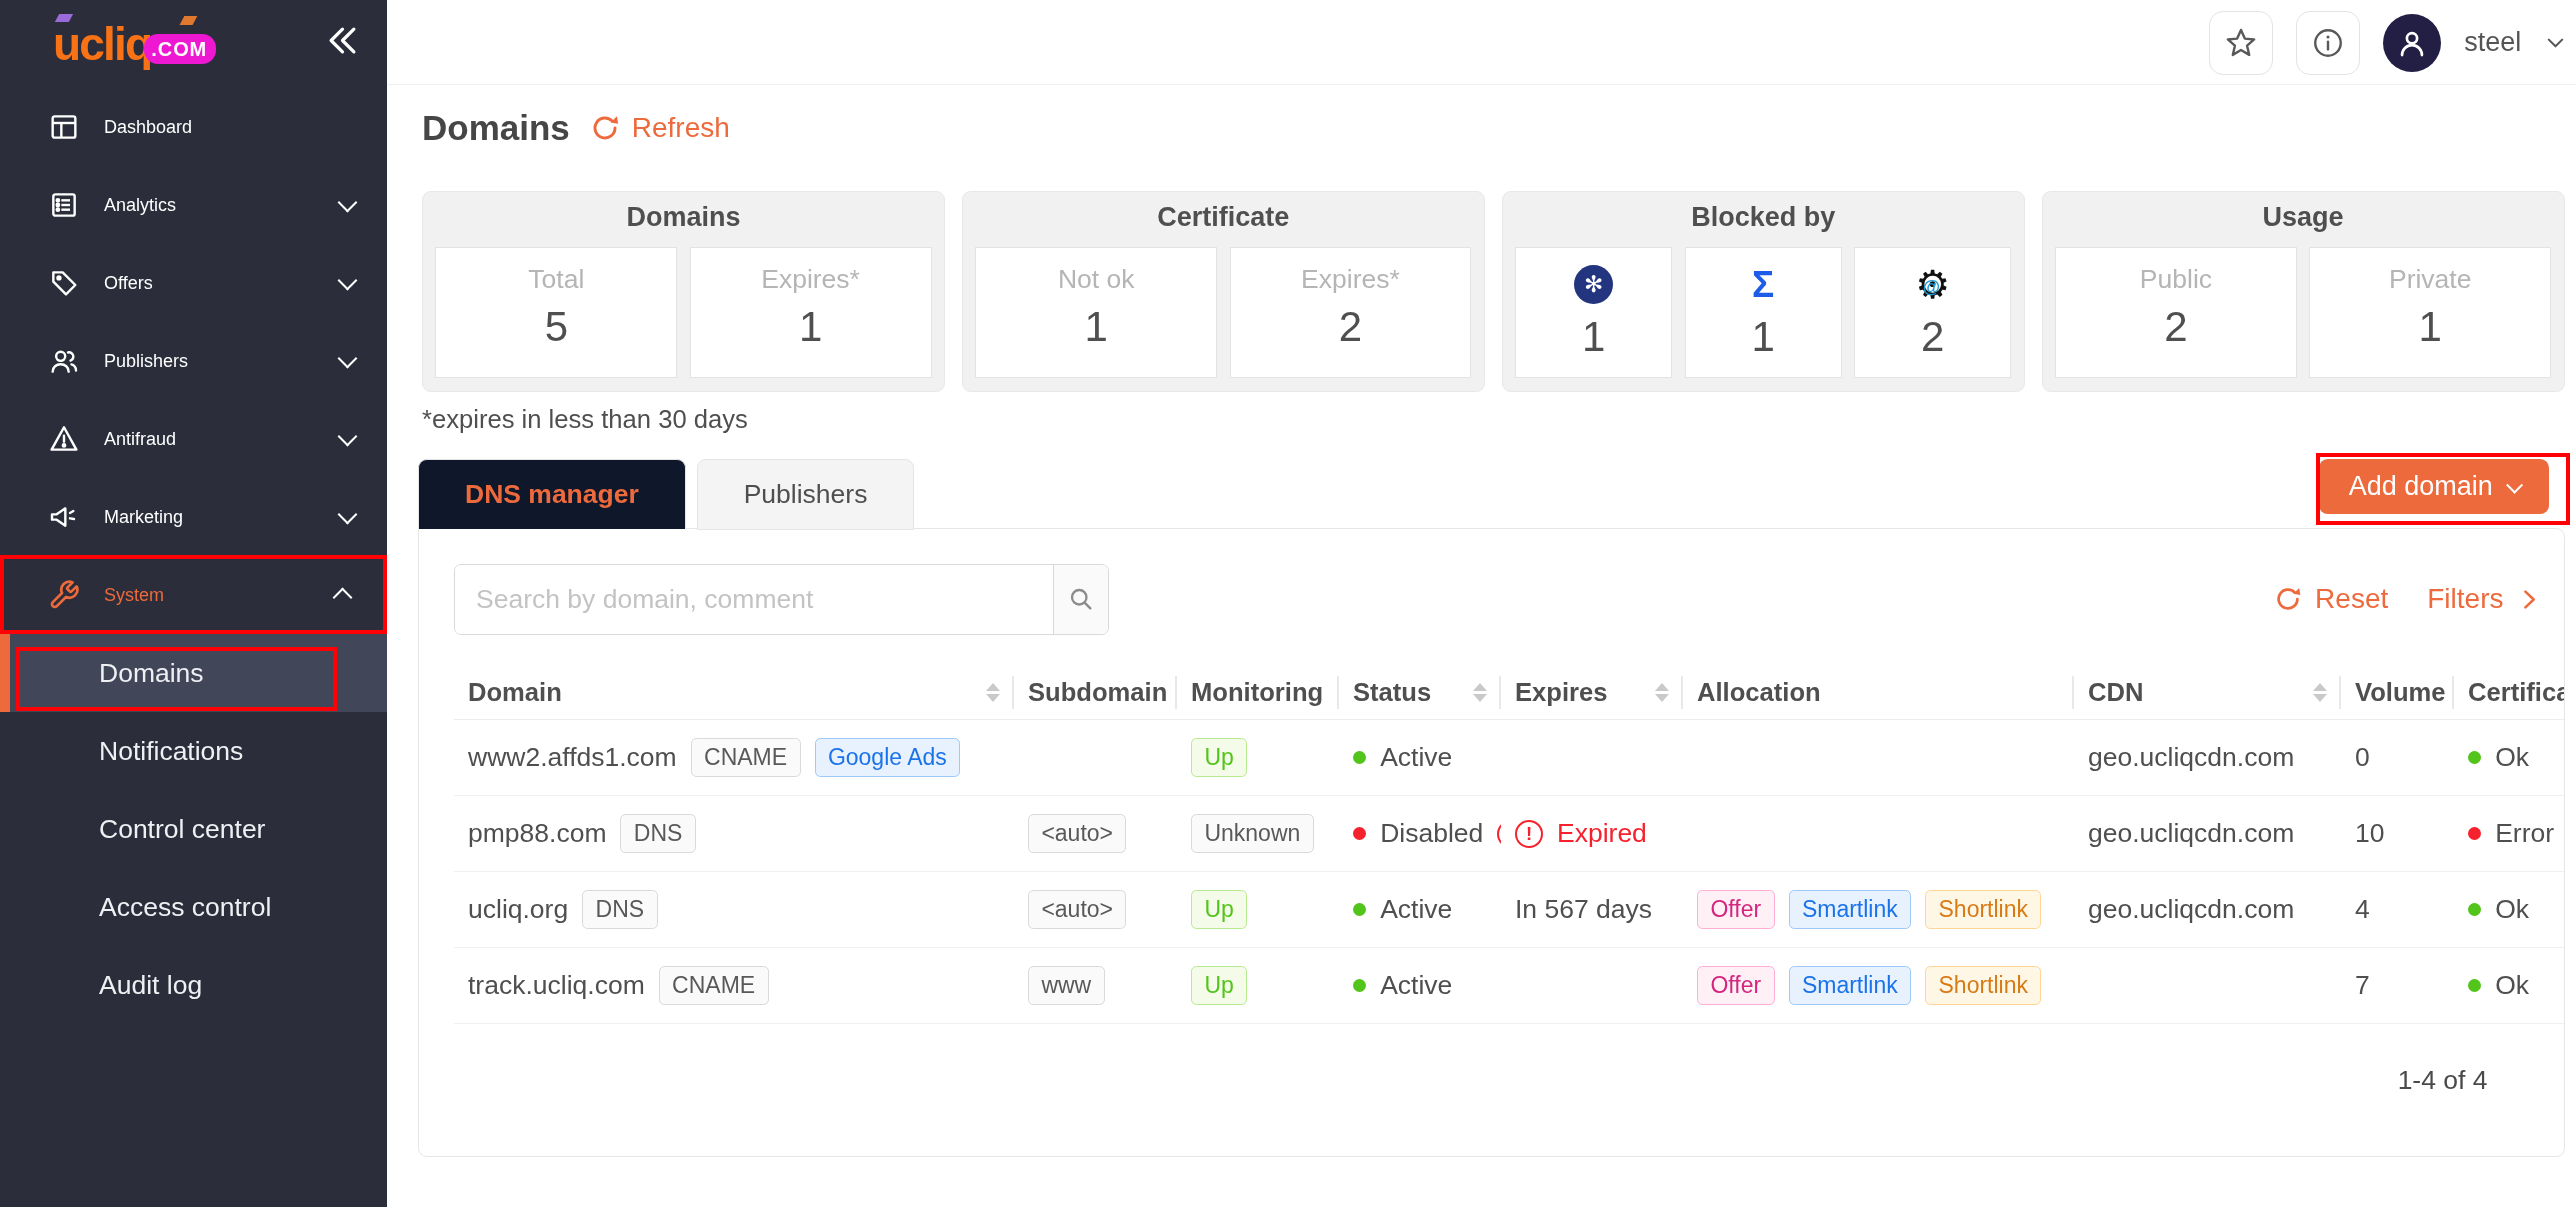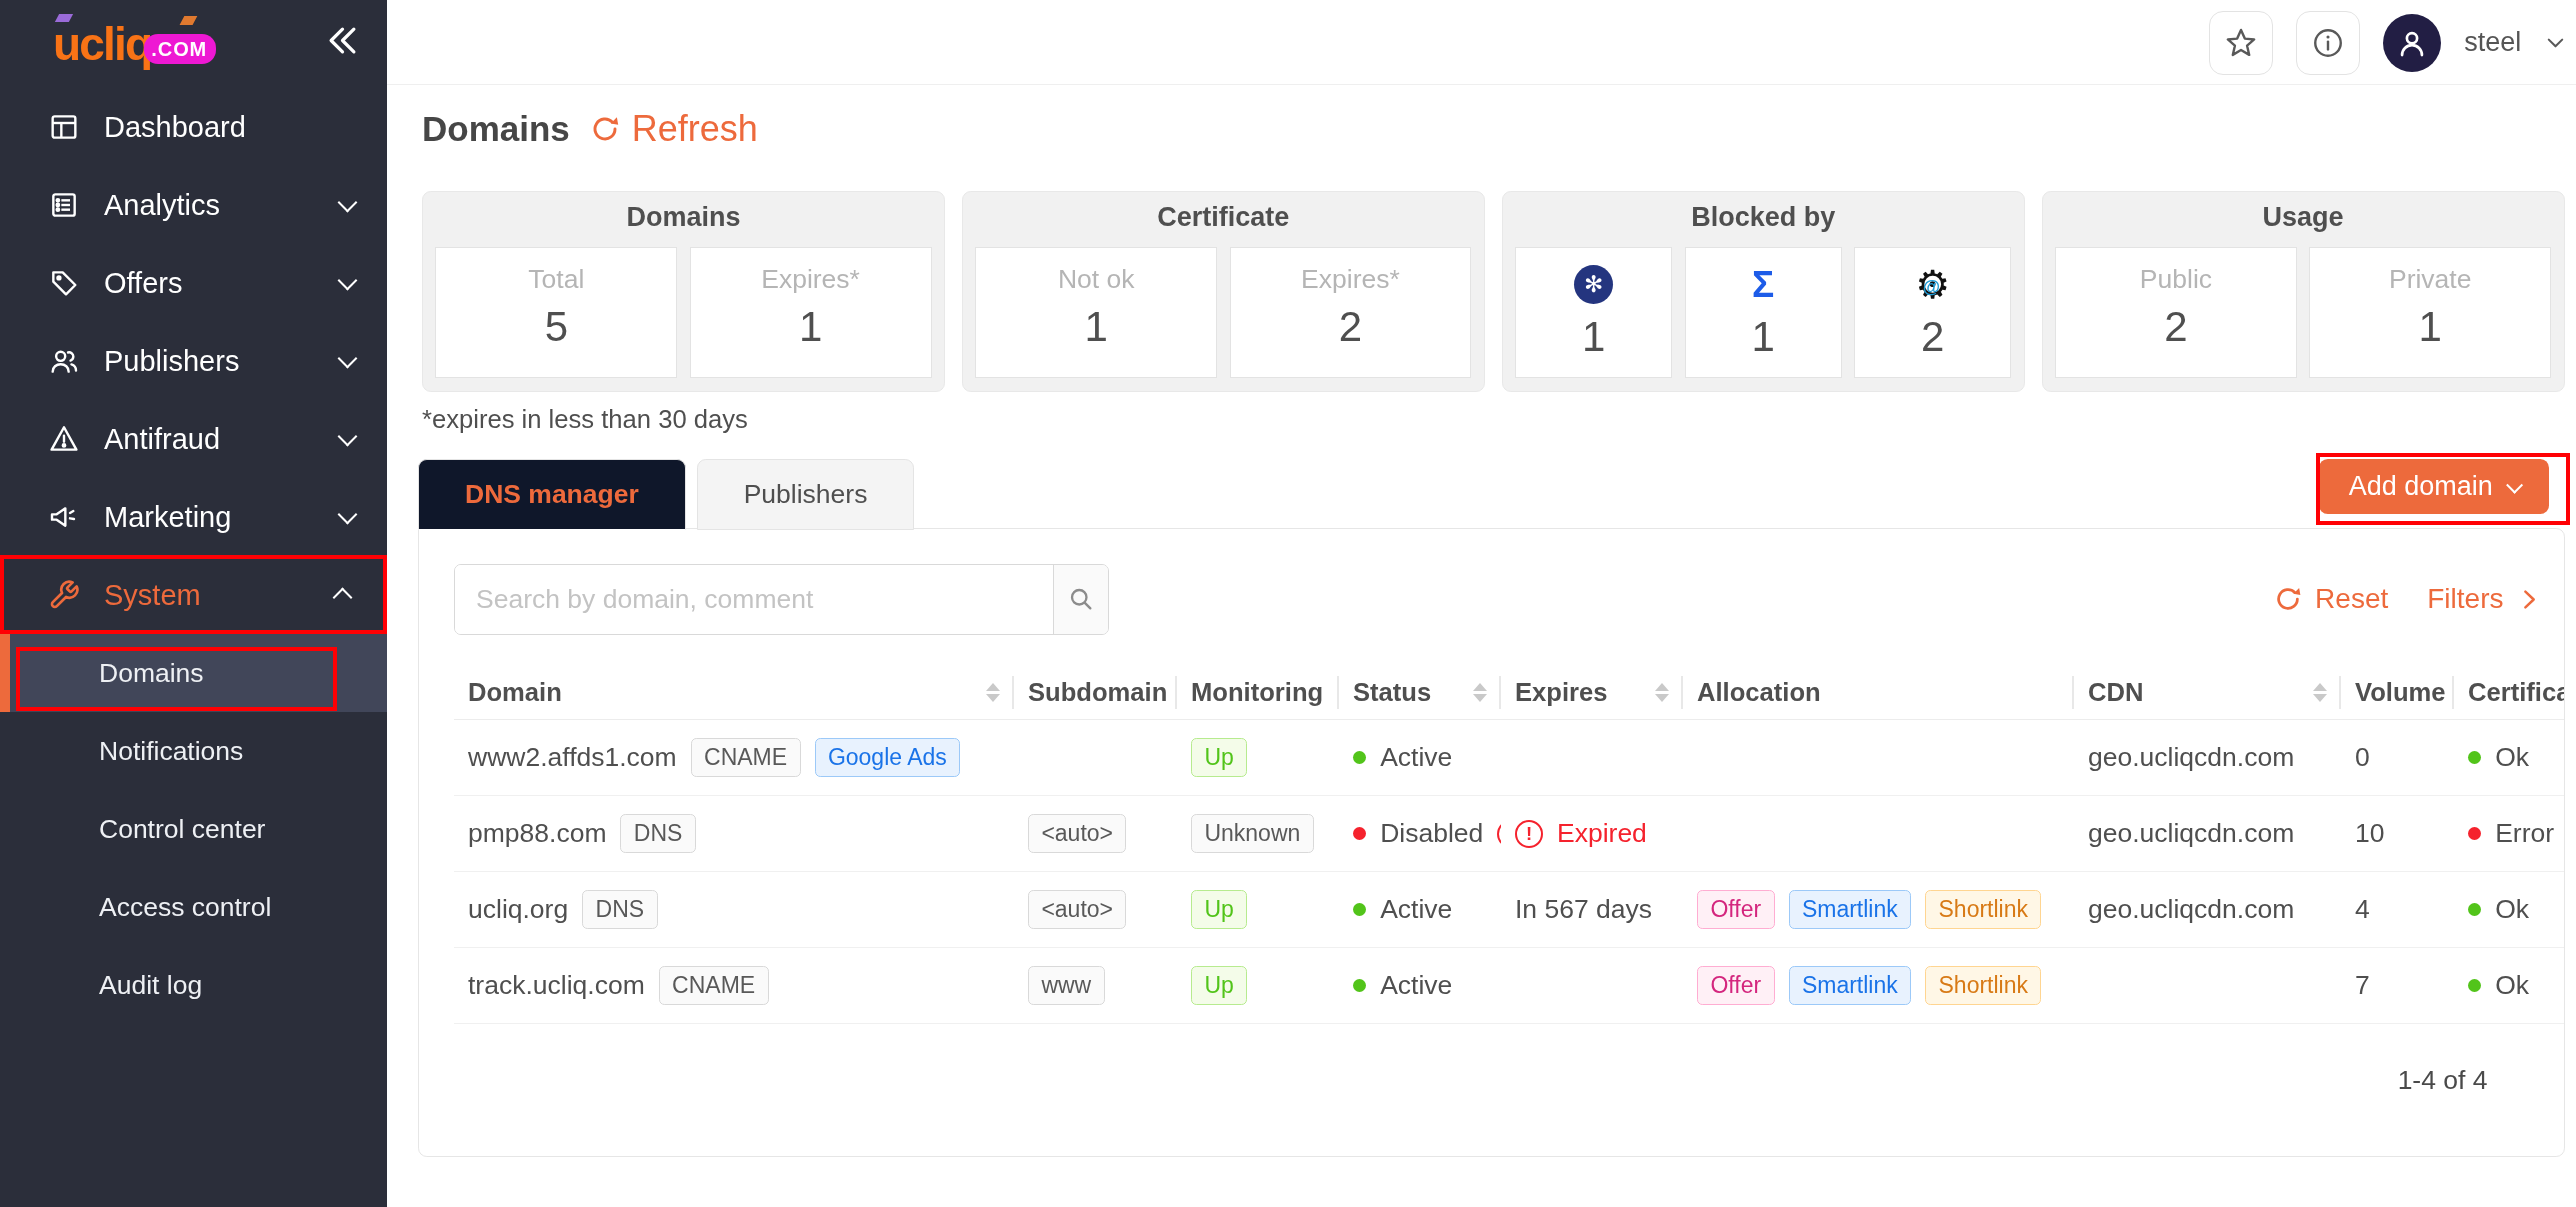--- a/index.html
+++ b/index.html
@@ -10,21 +10,21 @@
   .sidebar { position:absolute; left:0; top:0; width:387px; height:1208px; background:#2b2e3a; }
   .logo-row { position:relative; height:88px; display:flex; align-items:center; padding:0 26.5px 0 53px; }
   .logo { position:relative; display:flex; align-items:flex-end; cursor:pointer; }
   .logo-text { color:#f97316; font-size:46px; font-weight:800; letter-spacing:-1.8px; line-height:1; }
   .logo-accent-u { position:absolute; left:3.5px; top:-7px; width:14px; height:8px; background:#9a6bd8; transform:skewX(-28deg); }
   .logo-accent-i { position:absolute; left:129px; top:-5.3px; width:13.2px; height:8.8px; background:#e0792f; transform:skewX(-28deg); }
   .logo-badge { background:#ee18d3; color:#fff; font-size:20px; font-weight:800; padding:3.5px 8.8px 2.6px 7px; border-radius:14px; margin-left:-7px; margin-bottom:3.5px; letter-spacing:0.9px; }
   .collapse-btn { position:absolute; right:25px; top:21px; cursor:pointer; }
 
   .nav { position:absolute; top:88px; left:0; right:0; }
-  .nav-item { height:78px; display:flex; align-items:center; padding:0 35px 0 46px; color:#fff; font-size:29px; cursor:pointer; }
+  .nav-item { height:78px; display:flex; align-items:center; padding:0 35px 0 46px; color:#fff; font-size:18px; cursor:pointer; }
   .nav-item .nicon { width:35px; height:35px; margin-right:23px; display:flex; align-items:center; justify-content:center; }
   .nav-item .nlabel { flex:1; }
   .nav-item.system { color:#ED6A3C; }
   .chev { width:14px; height:14px; border-right:2.6px solid #fff; border-bottom:2.6px solid #fff; }
   .chev.down { transform:rotate(45deg) translateY(-3.5px); }
   .chev.up { transform:rotate(-135deg) translateY(-3.5px); }
   .sub-item { height:78px; display:flex; align-items:center; padding-left:99px; color:#eef0f4; font-size:26.5px; cursor:pointer; position:relative; }
   .sub-item.active { background:#414659; }
   .active-bar { position:absolute; left:0; top:0; width:9.7px; height:100%; background:#ED6A3C; }
 
@@ -32,21 +32,21 @@
   .topbar { position:absolute; left:387px; top:0; right:0; height:85px; background:#fff; border-bottom:1.8px solid #efefef;text-align:center; }
   .topbar-right { position:absolute; right:8.8px; top:0; height:85px; display:flex; align-items:center; gap:23px; }
   .icon-btn { width:64px; height:64px; border:1.8px solid #e3e3e3; border-radius:14px; display:flex; align-items:center; justify-content:center; cursor:pointer; background:#fff; }
   .avatar { width:58px; height:58px; border-radius:50%; background:#221e44; display:flex; align-items:center; justify-content:center; cursor:pointer; }
   .username { font-size:27px; color:#555; cursor:pointer; }
 
   
   .main { position:absolute; left:387px; top:85px; right:0; bottom:0; background:#fff; }
   .title-row { position:absolute; left:35px; top:23px; display:flex; align-items:center; gap:19.4px; }
   .page-title { font-size:35px; font-weight:600; color:#464646; }
-  .refresh { display:flex; align-items:center; gap:10.6px; color:#ED6A3C; font-size:36px; cursor:pointer; }
+  .refresh { display:flex; align-items:center; gap:10.6px; color:#ED6A3C; font-size:28px; cursor:pointer; }
 
   .cards { position:absolute; left:35px; top:106px; right:11.5px; display:flex; gap:17px; }
   .card { flex:1; background:#f1f1f1; border:1.8px solid #e8e8e8; border-radius:8.8px; height:201px; overflow:hidden; }
   .card-title { height:51px; display:flex; align-items:center; justify-content:center; font-size:27px; font-weight:600; color:#4f4f4f; }
   .card-body { display:flex; gap:12.4px; padding:3.5px 12.4px 12.4px 12.4px; }
   .stat-box { flex:1; background:#fff; border:1.8px solid #e3e3e3; height:131px; text-align:center; padding-top:16px; }
   .stat-label { font-size:26.5px; color:#b5b5b5; }
   .stat-value { font-size:42px; color:#4f4f4f; font-weight:500; margin-top:8.8px; }
   .stat-ic { height:41px; display:flex; align-items:center; justify-content:center; }
   .logo-drweb { width:39px; height:39px; border-radius:50%; background:#24357f; color:#fff; font-size:23px; display:flex; align-items:center; justify-content:center; font-style:italic; font-weight:700; }

